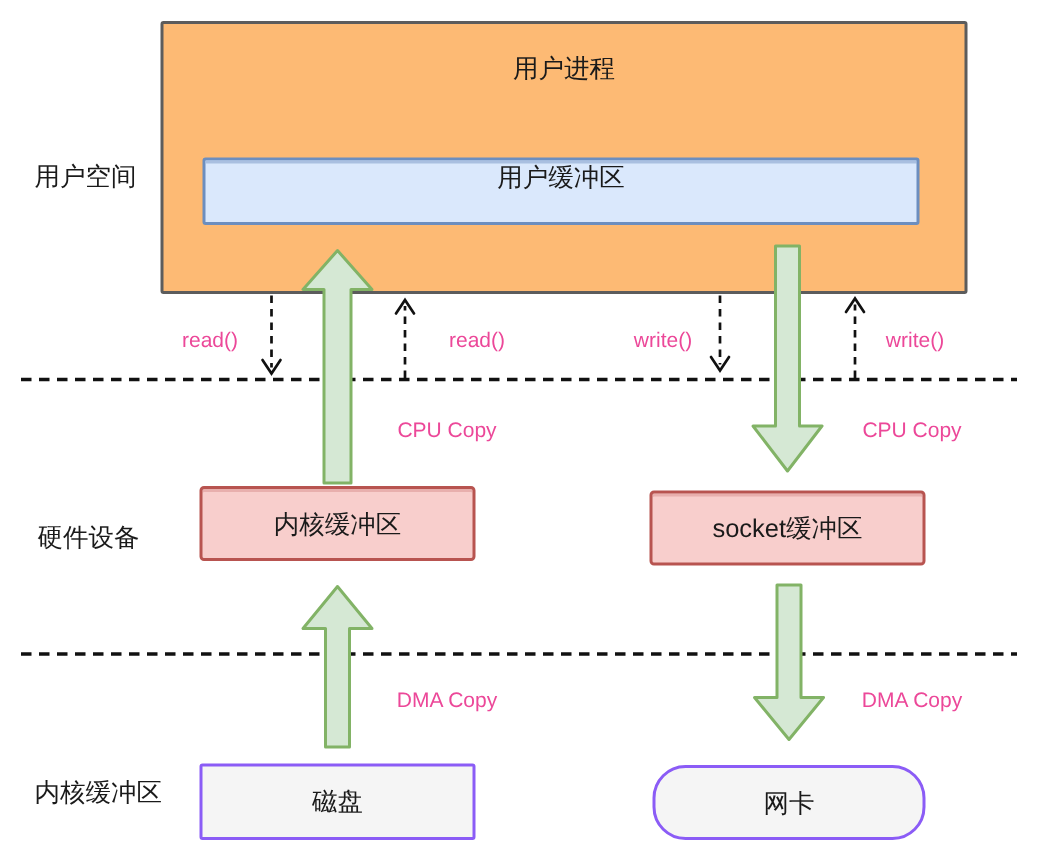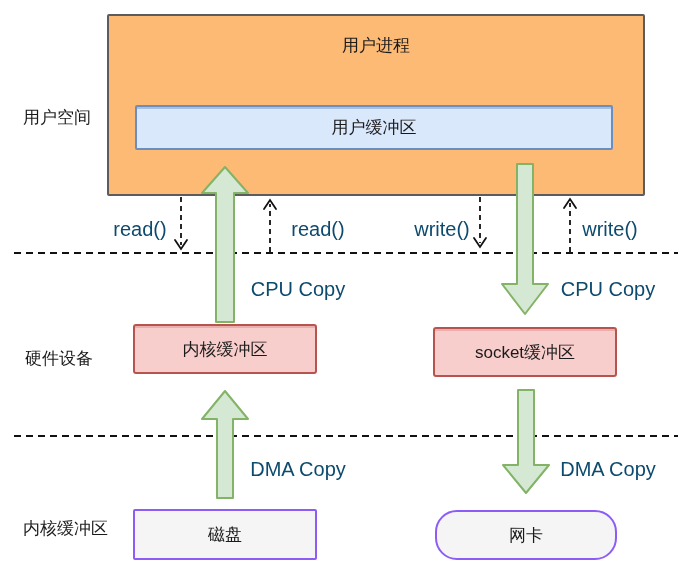--- a/index.html
+++ b/index.html
@@ -40,21 +40,21 @@
     font-size: 17px;
   }
   .user-buffer {
     position: absolute;
     left: 26px; top: 89px;
     width: 474px; height: 41px;
     background: #dae8fc;
     border: 2px solid #6c8ebf;
     border-radius: 2px;
     box-shadow: inset 0 2px 0 rgba(108,142,191,0.45);
-    display: flex; align-items: center; justify-content: center;
+    display: flex; justify-content: center;
     font-size: 17px;
   }
 
   
   .kernel-box {
     background: #f8cecc;
     border: 2px solid #b85450;
     border-radius: 3px;
     display: flex; align-items: center; justify-content: center;
     font-size: 17px;
@@ -69,22 +69,22 @@
     border: 2px solid #8b5cf6;
     border-radius: 2px;
     display: flex; align-items: center; justify-content: center;
     font-size: 17px;
   }
   .disk-box { left: 133px; top: 509px; width: 180px; height: 47px; }
   .nic-box  { left: 435px; top: 510px; width: 178px; height: 46px; border-radius: 22px; }
 
   
   .anno {
-    font-size: 20px;
-    color: #0c4a6e;
+    font-size: 14px;
+    color: #ec4899;
     white-space: nowrap;
     transform: translateX(-50%);
   }
 
   
   svg.overlay {
     position: absolute;
     left: 0; top: 0;
     pointer-events: none;
   }

